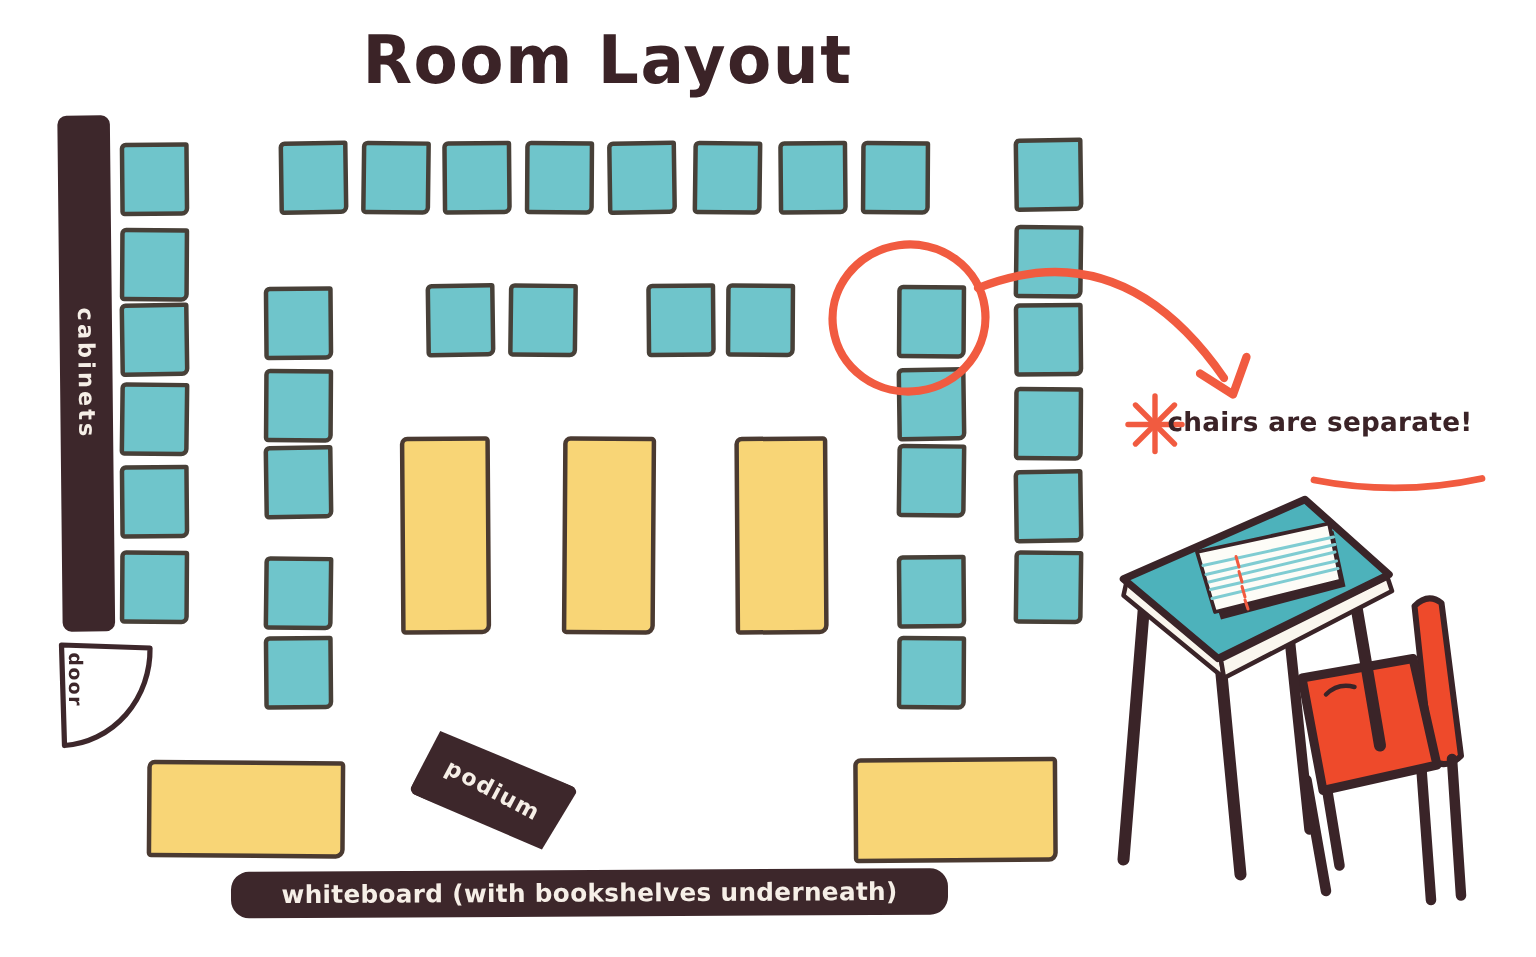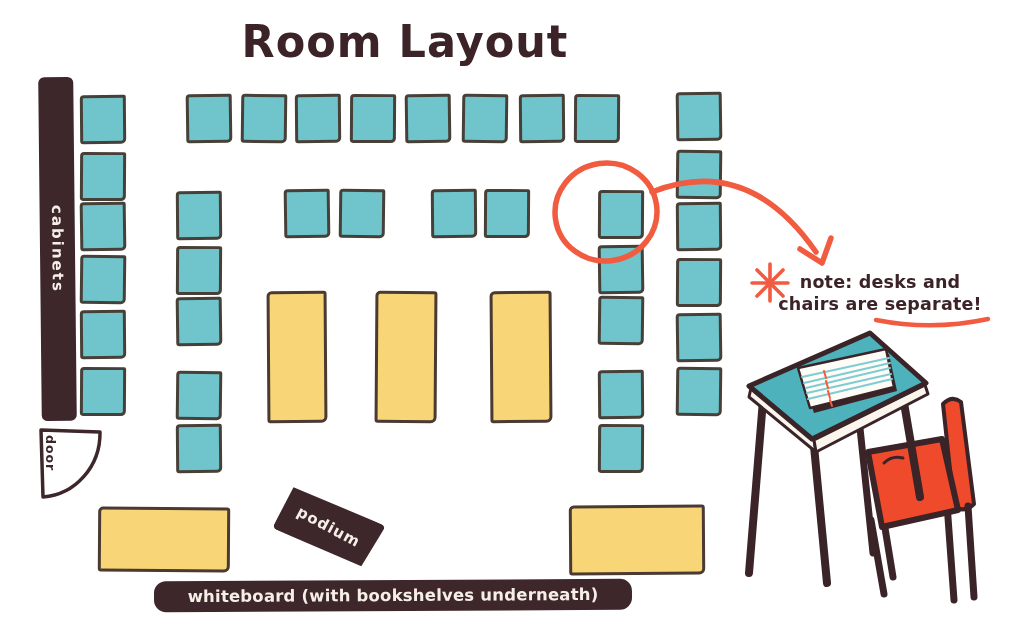--- a/index.html
+++ b/index.html
@@ -149,21 +149,20 @@
         <path d="M 752 283 L 788 283"></path>
         <path d="M 770 264 L 770 301"></path>
         <path d="M 757 270 L 783 296"></path>
         <path d="M 757 296 L 783 270"></path>
       </g>
       <path d="M 876 320 Q 932 331 988 319" stroke-width="4.5"></path>
     </g>
   </svg>
 
   <div class="note">
-    <span>note: desks and</span>
     <span>chairs are separate!</span>
   </div>
 
   <svg class="layer" width="1024" height="638" viewBox="0 0 1024 638">
 
     <g>
       <path d="M 943 404 Q 952 395 961 402 L 974 504 Q 965 513 954 507 Z" fill="var(--chair-red)" stroke="#3a2428" stroke-width="4" stroke-linejoin="round"></path>
       <path d="M 947 504 L 954 600" stroke="#3a2428" stroke-width="7" stroke-linecap="round"></path>
       <path d="M 968 506 L 974 597" stroke="#3a2428" stroke-width="7" stroke-linecap="round"></path>
       <path d="M 868 452 L 942 439 L 958 510 L 882 527 Z" fill="var(--chair-red)" stroke="#3a2428" stroke-width="6" stroke-linejoin="round"></path>

